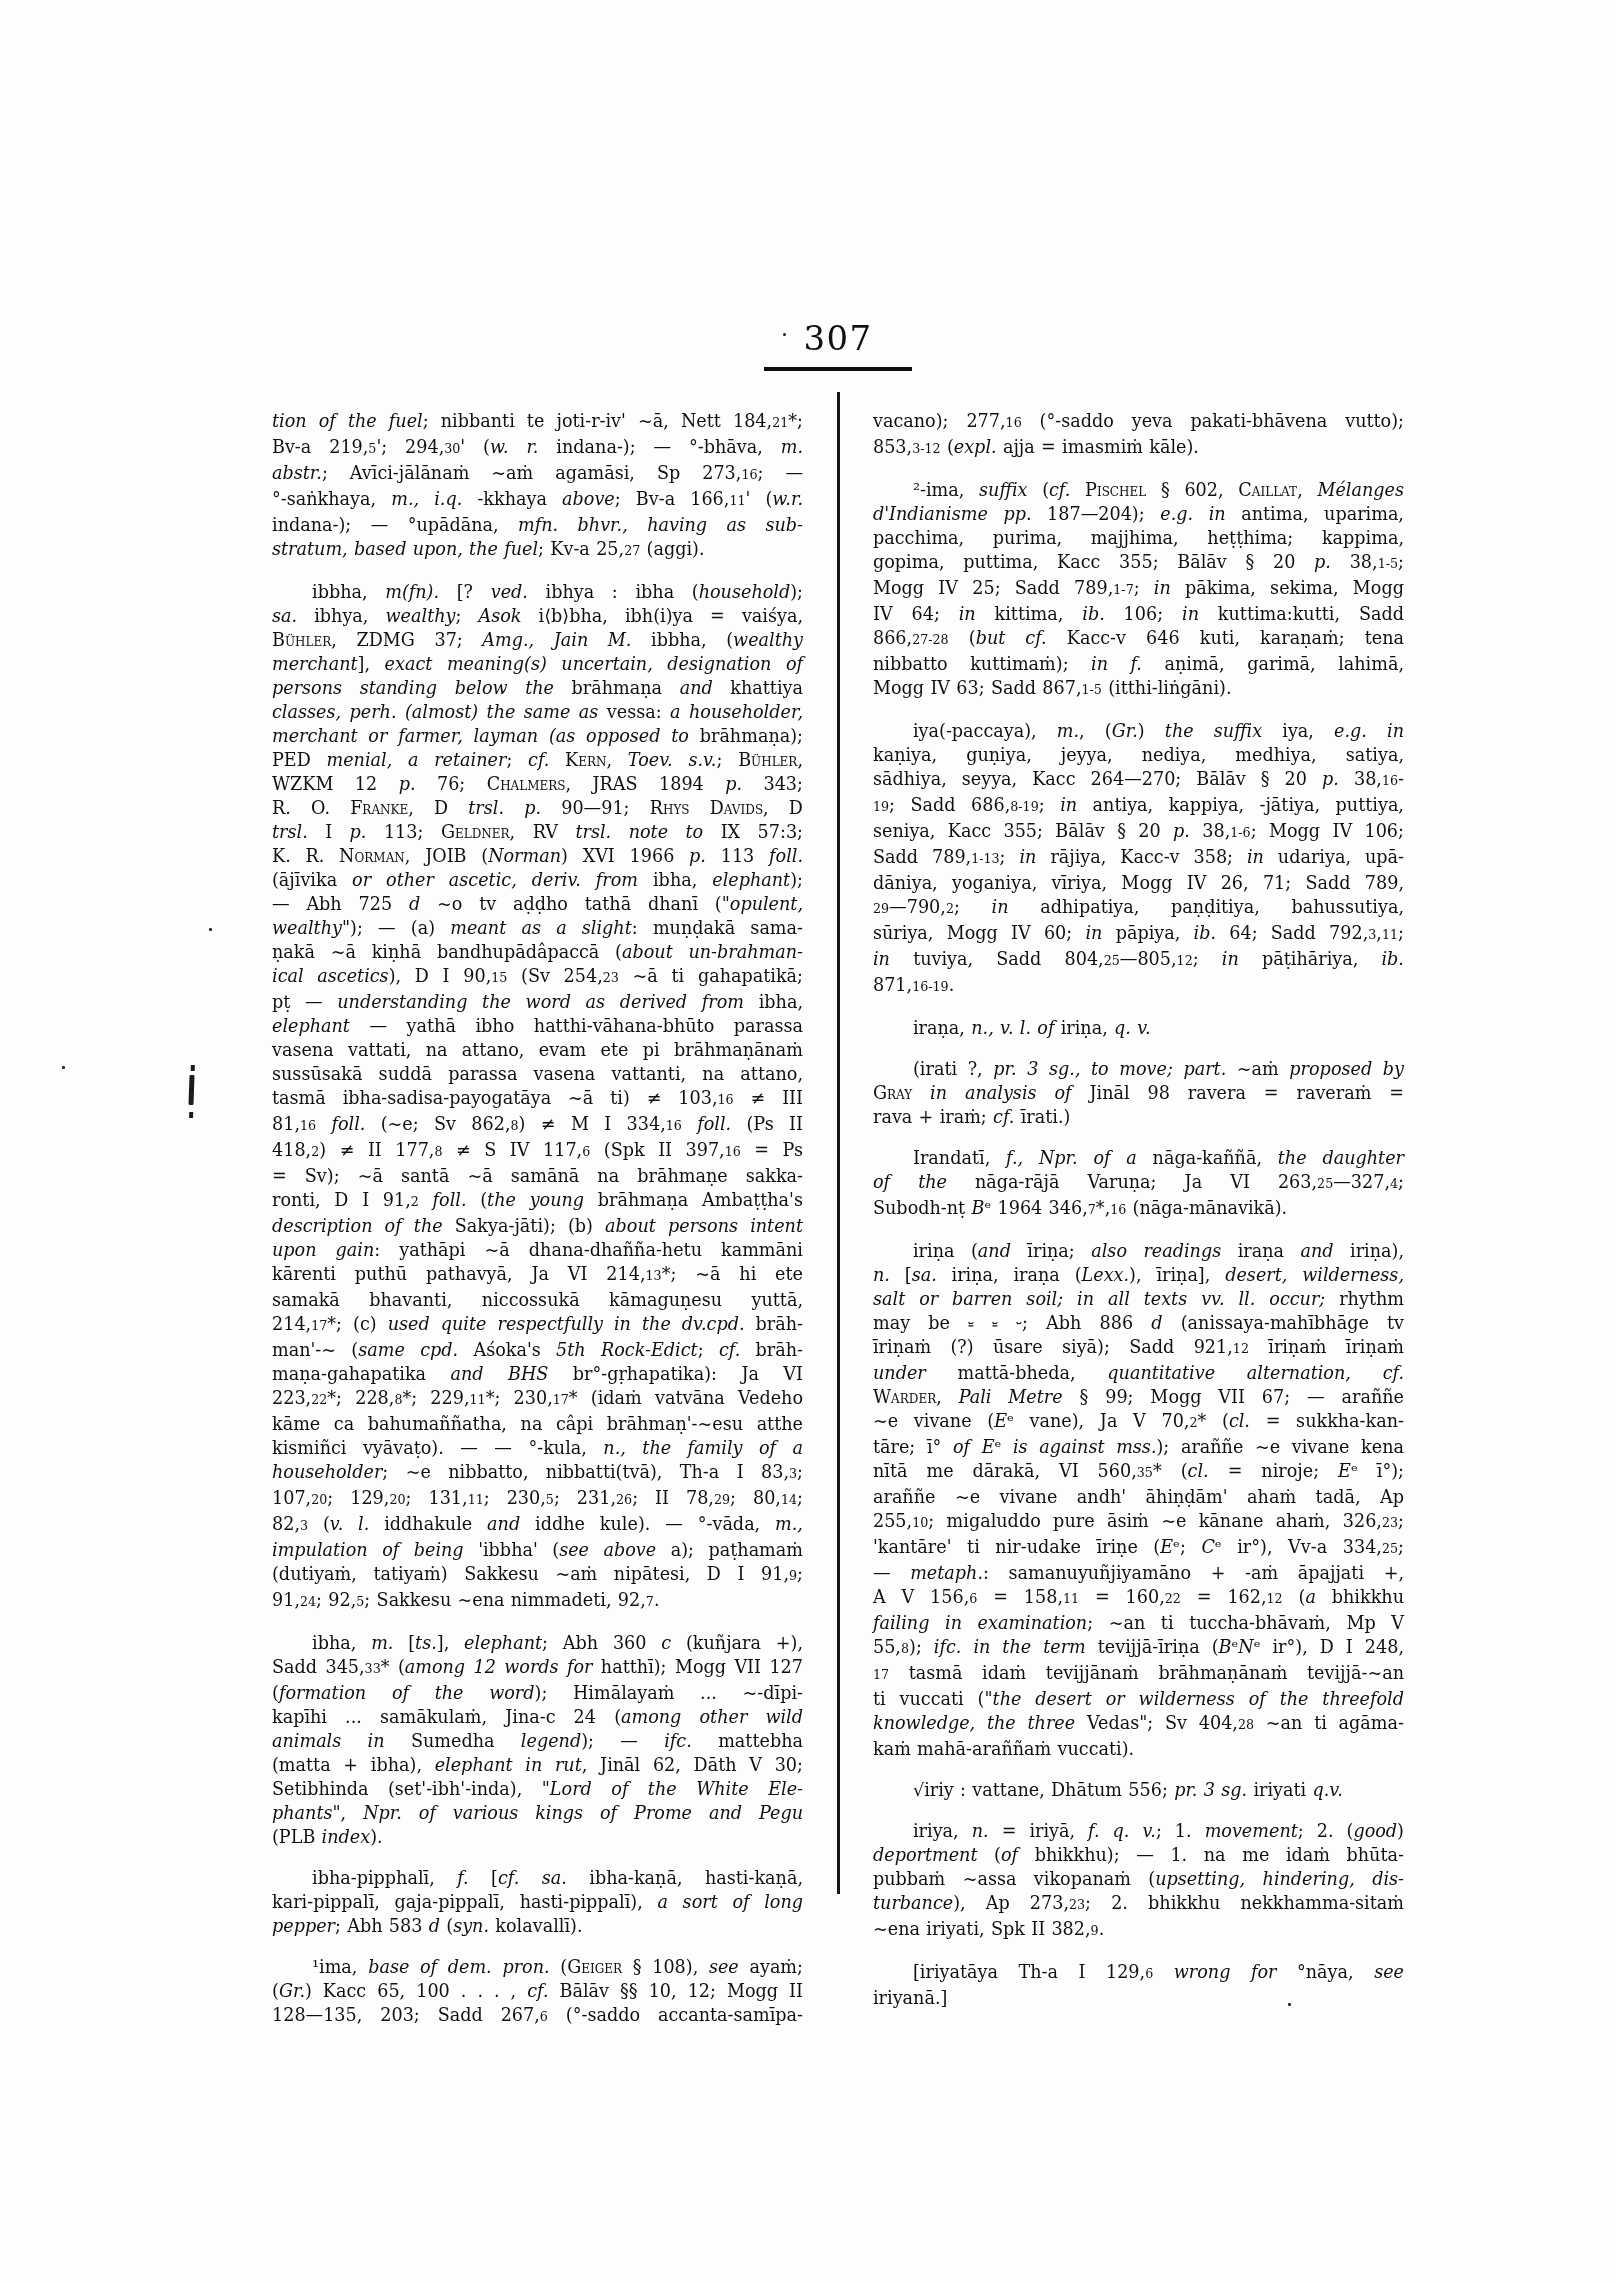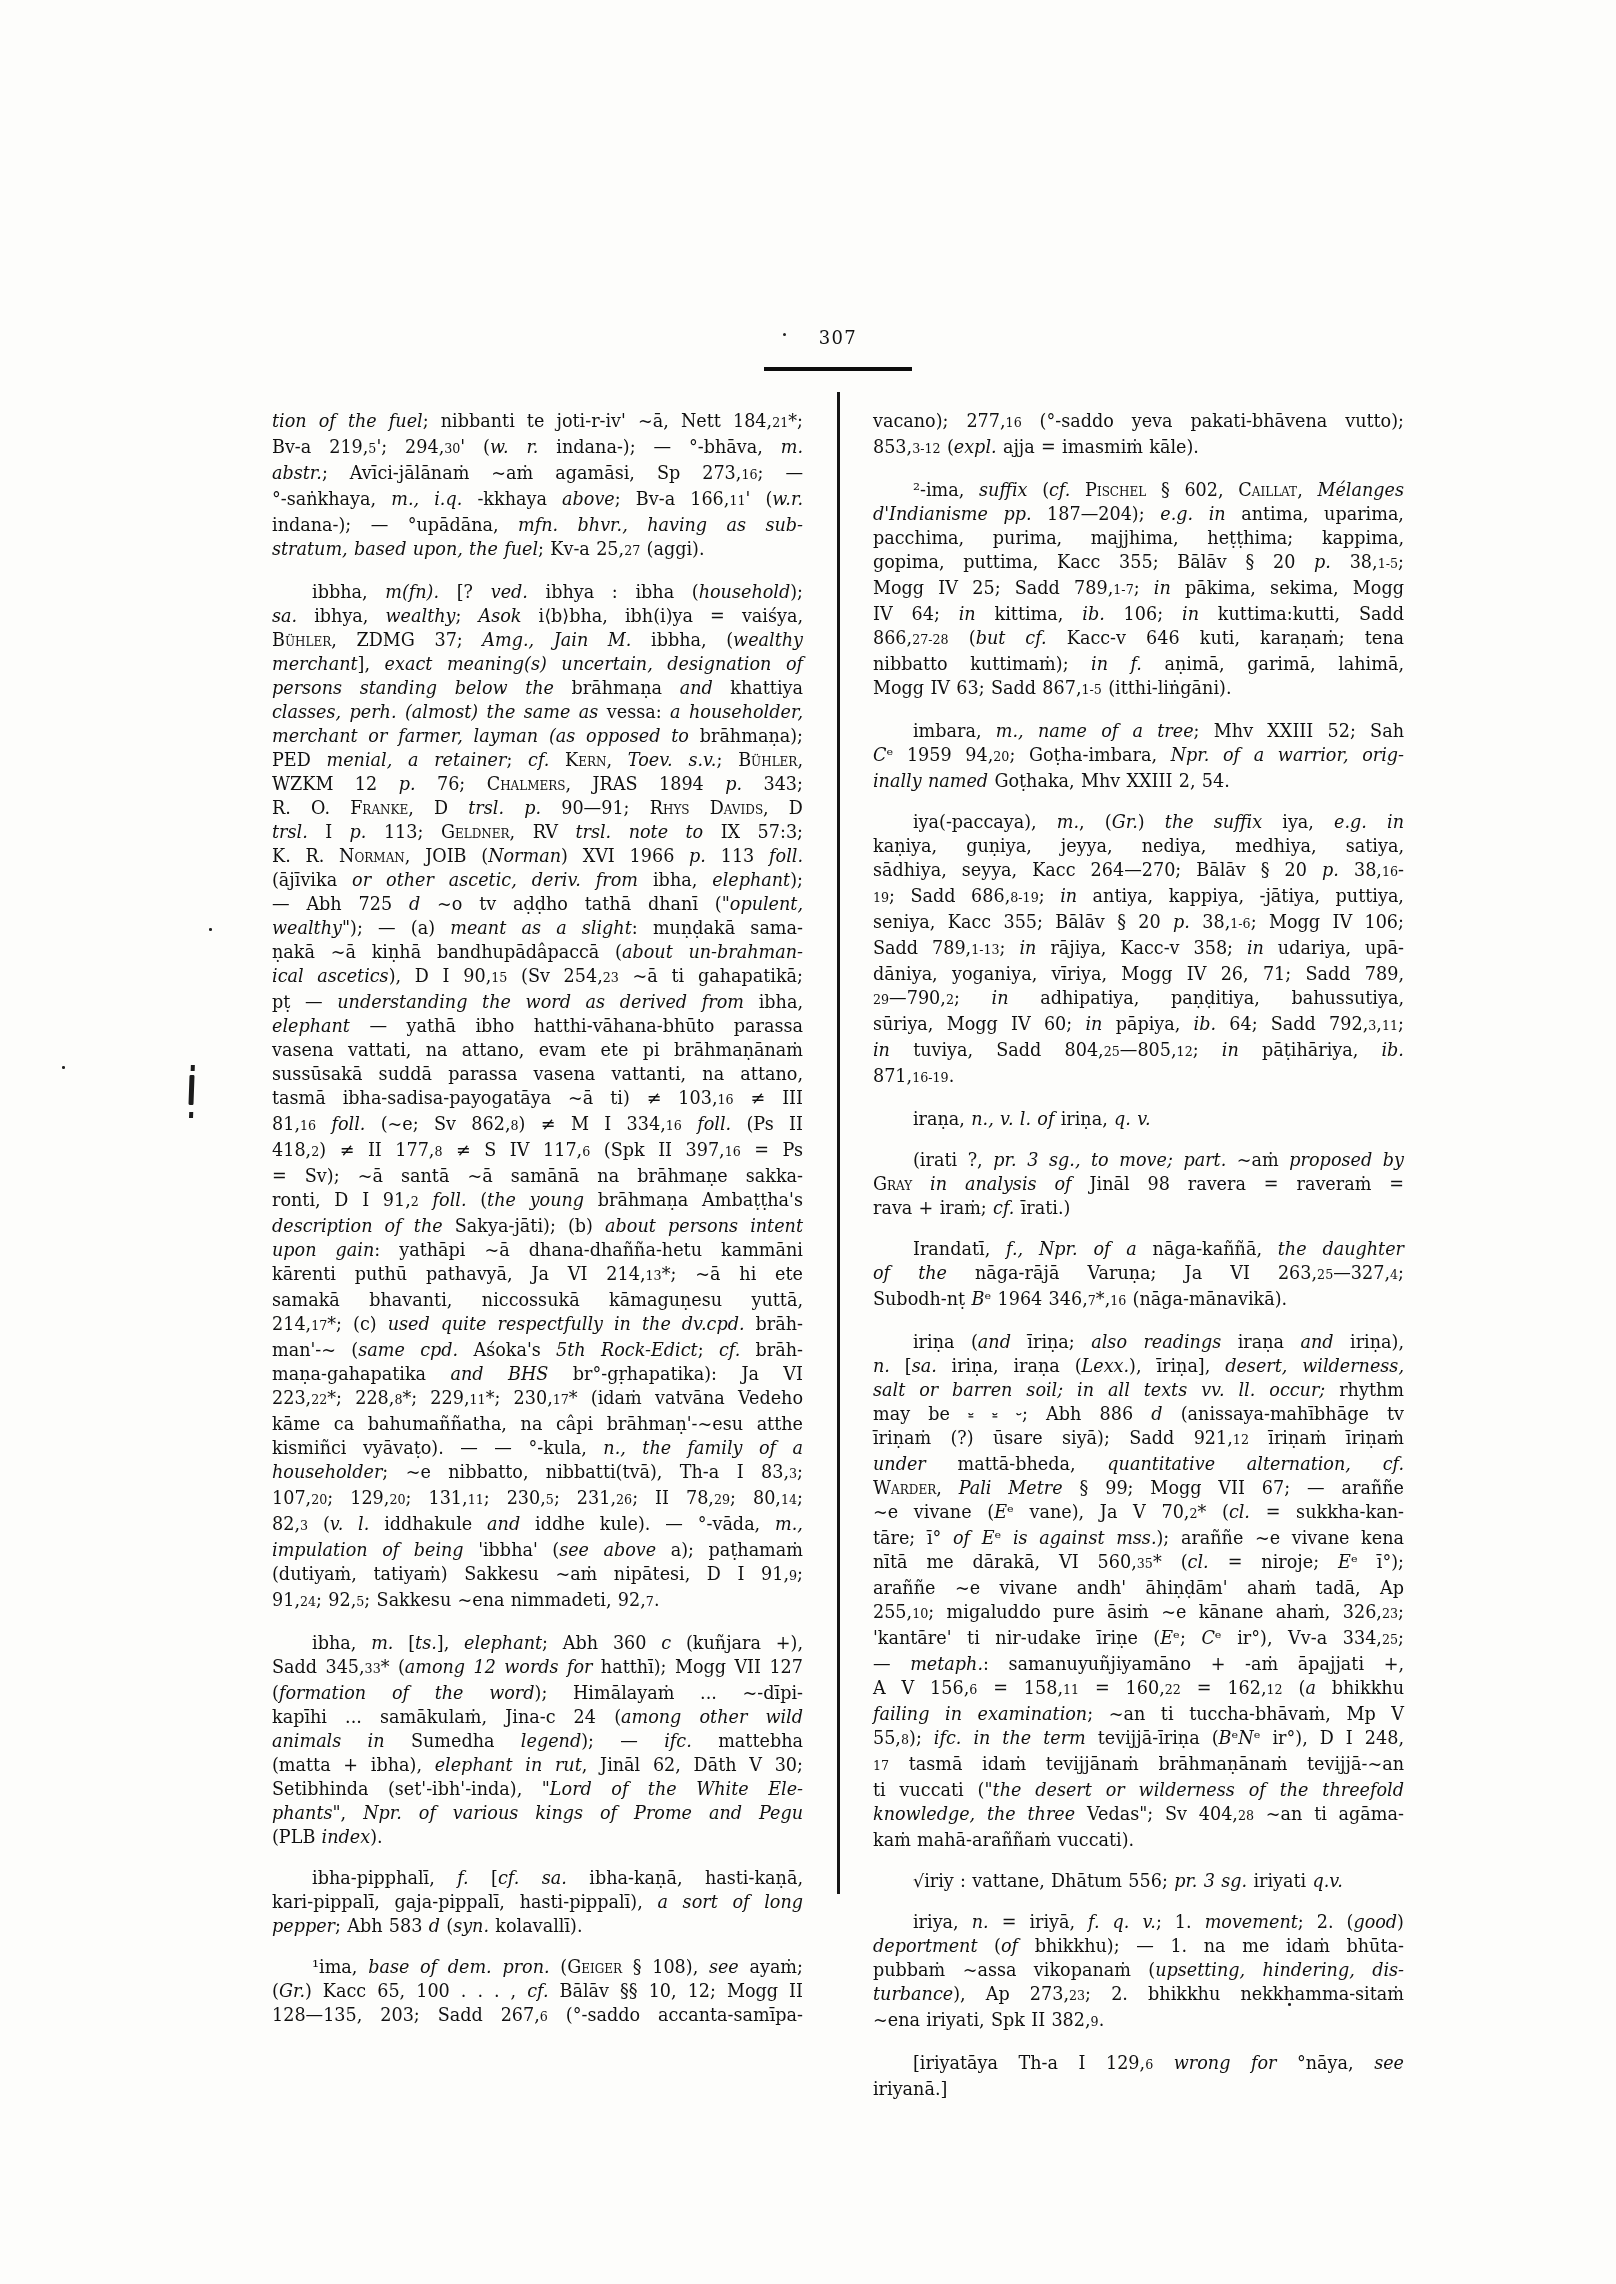--- a/index.html
+++ b/index.html
@@ -2,21 +2,21 @@
 <html style="font-size:10.4px"><head>
 <meta charset="utf-8">
 <style>
   html,body{margin:0;padding:0;}
   body{
     width:1616px;height:2284px;position:relative;overflow:hidden;
     background:#fdfdfb;color:#101010;
     font-family:"DejaVu Serif","Liberation Serif","DejaVu Sans",serif;
   }
   .pagehead{position:absolute;top:325px;left:255px;width:1166px;text-align:center;}
-  .pagenum{font-size:18px;line-height:26px;letter-spacing:1.3px;}
+  .pagenum{font-size:34px;line-height:26px;letter-spacing:1.3px;}
   .pagenum-rule{width:148px;height:3.9px;background:#0d0d0d;margin:15.7px auto 0;}
   .textblock{position:absolute;top:392px;left:255px;width:1166px;display:flex;align-items:flex-start;}
   .col{width:565px;}
   .colr{width:565px;}
   .divider{width:3.3px;height:1502px;background:#161616;margin-left:17px;margin-right:15.7px;}
   .para{margin:17px;padding:0;}
   .ln{
     font-size:17.6px;line-height:24px;
     text-align:justify;text-align-last:justify;
     word-spacing:0.7px;
@@ -131,25 +131,20 @@
         <div class="ln"><i>d'Indianisme pp.</i> 187—204); <i>e.g. in</i> antima, uparima,</div>
         <div class="ln">pacchima, purima, majjhima, heṭṭhima; kappima,</div>
         <div class="ln">gopima, puttima, Kacc 355; Bālāv § 20 <i>p.</i> 38,<span class="s">1-5</span>;</div>
         <div class="ln">Mogg IV 25; Sadd 789,<span class="s">1-7</span>; <i>in</i> pākima, sekima, Mogg</div>
         <div class="ln">IV 64; <i>in</i> kittima, <i>ib.</i> 106; <i>in</i> kuttima:kutti, Sadd</div>
         <div class="ln">866,<span class="s">27-28</span> (<i>but cf.</i> Kacc-v 646 kuti, karaṇaṁ; tena</div>
         <div class="ln">nibbatto kuttimaṁ); <i>in f.</i> aṇimā, garimā, lahimā,</div>
         <div class="ln ragged">Mogg IV 63; Sadd 867,<span class="s">1-5</span> (itthi-liṅgāni).</div>
       </div>
       <div class="para">
-        <div class="ln first"><b>imbara</b>, <i>m., name of a tree</i>; Mhv XXIII 52; Sah</div>
-        <div class="ln"><i>C</i>ᵉ 1959 94,<span class="s">20</span>; Goṭha-imbara, <i>Npr. of a warrior, orig-</i></div>
-        <div class="ln ragged"><i>inally named</i> Goṭhaka, Mhv XXIII 2, 54.</div>
-      </div>
-      <div class="para">
         <div class="ln first"><b>iya</b>(-paccaya), <i>m.</i>, (<i>Gr.</i>) <i>the suffix</i> iya, <i>e.g. in</i></div>
         <div class="ln">kaṇiya, guṇiya, jeyya, nediya, medhiya, satiya,</div>
         <div class="ln">sādhiya, seyya, Kacc 264—270; Bālāv § 20 <i>p.</i> 38,<span class="s">16</span>-</div>
         <div class="ln"><span class="s">19</span>; Sadd 686,<span class="s">8-19</span>; <i>in</i> antiya, kappiya, -jātiya, puttiya,</div>
         <div class="ln">seniya, Kacc 355; Bālāv § 20 <i>p.</i> 38,<span class="s">1-6</span>; Mogg IV 106;</div>
         <div class="ln">Sadd 789,<span class="s">1-13</span>; <i>in</i> rājiya, Kacc-v 358; <i>in</i> udariya, upā-</div>
         <div class="ln">dāniya, yoganiya, vīriya, Mogg IV 26, 71; Sadd 789,</div>
         <div class="ln"><span class="s">29</span>—790,<span class="s">2</span>; <i>in</i> adhipatiya, paṇḍitiya, bahussutiya,</div>
         <div class="ln">sūriya, Mogg IV 60; <i>in</i> pāpiya, <i>ib.</i> 64; Sadd 792,<span class="s">3</span>,<span class="s">11</span>;</div>
         <div class="ln"><i>in</i> tuviya, Sadd 804,<span class="s">25</span>—805,<span class="s">12</span>; <i>in</i> pāṭihāriya, <i>ib.</i></div>

